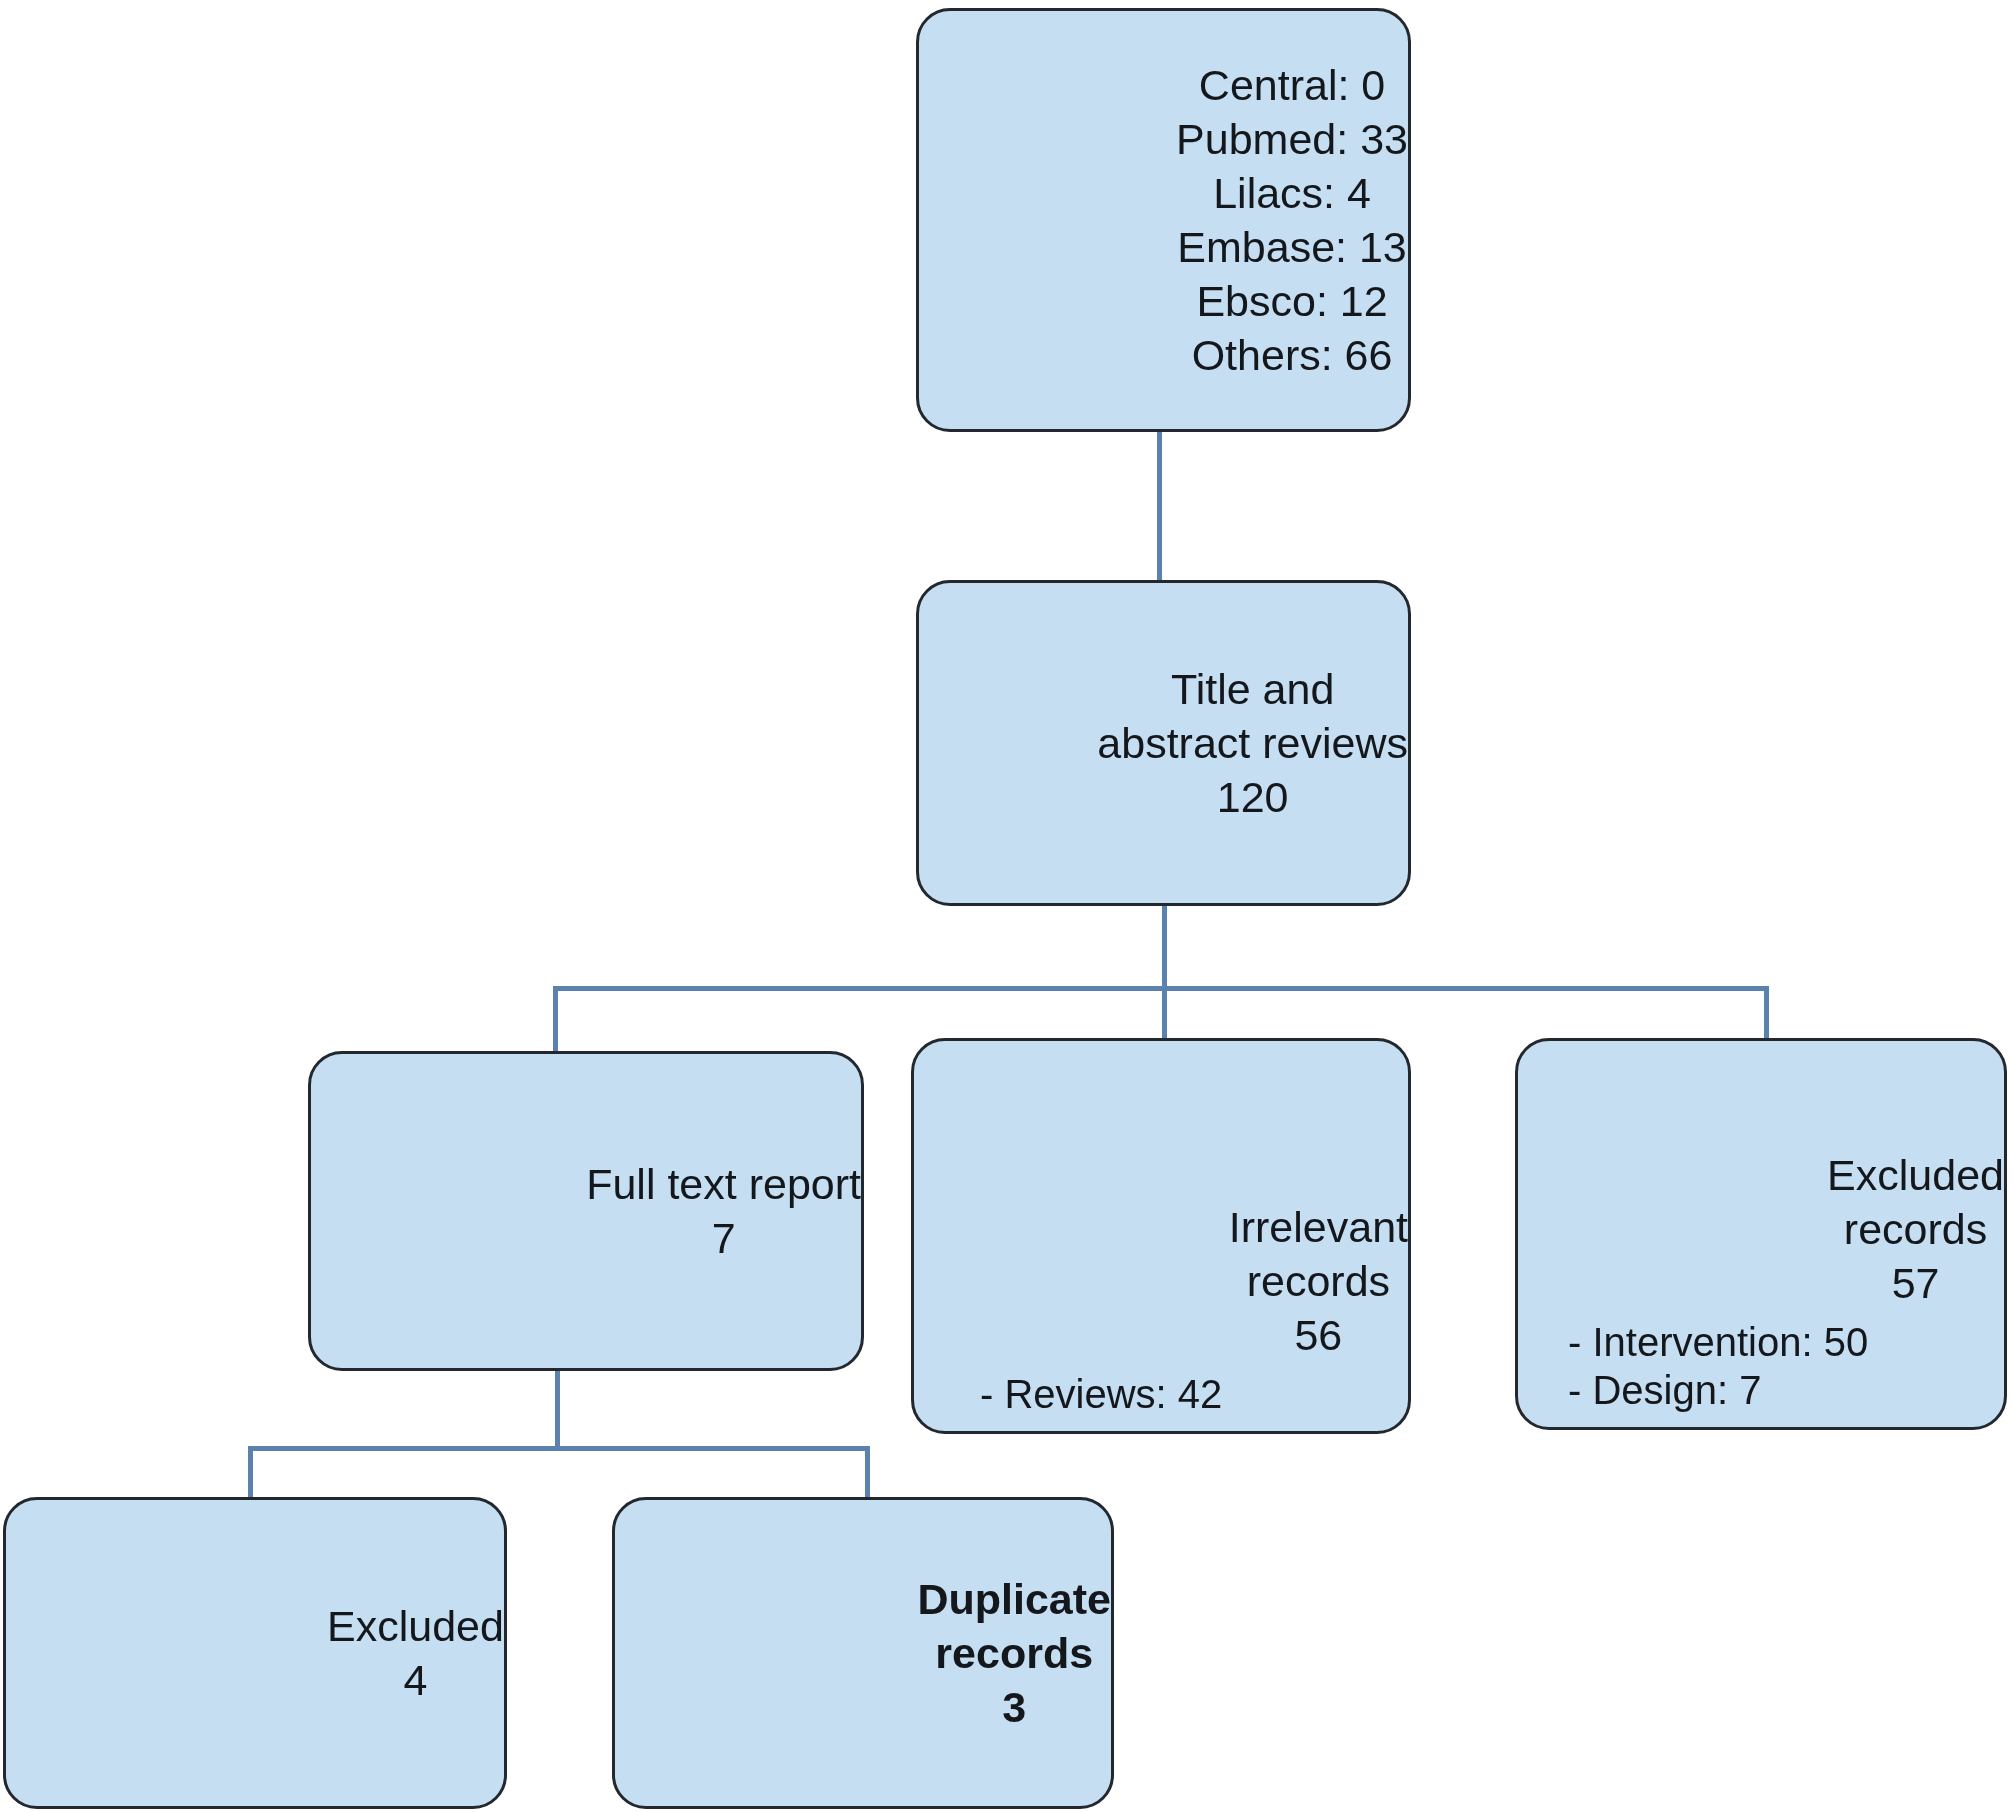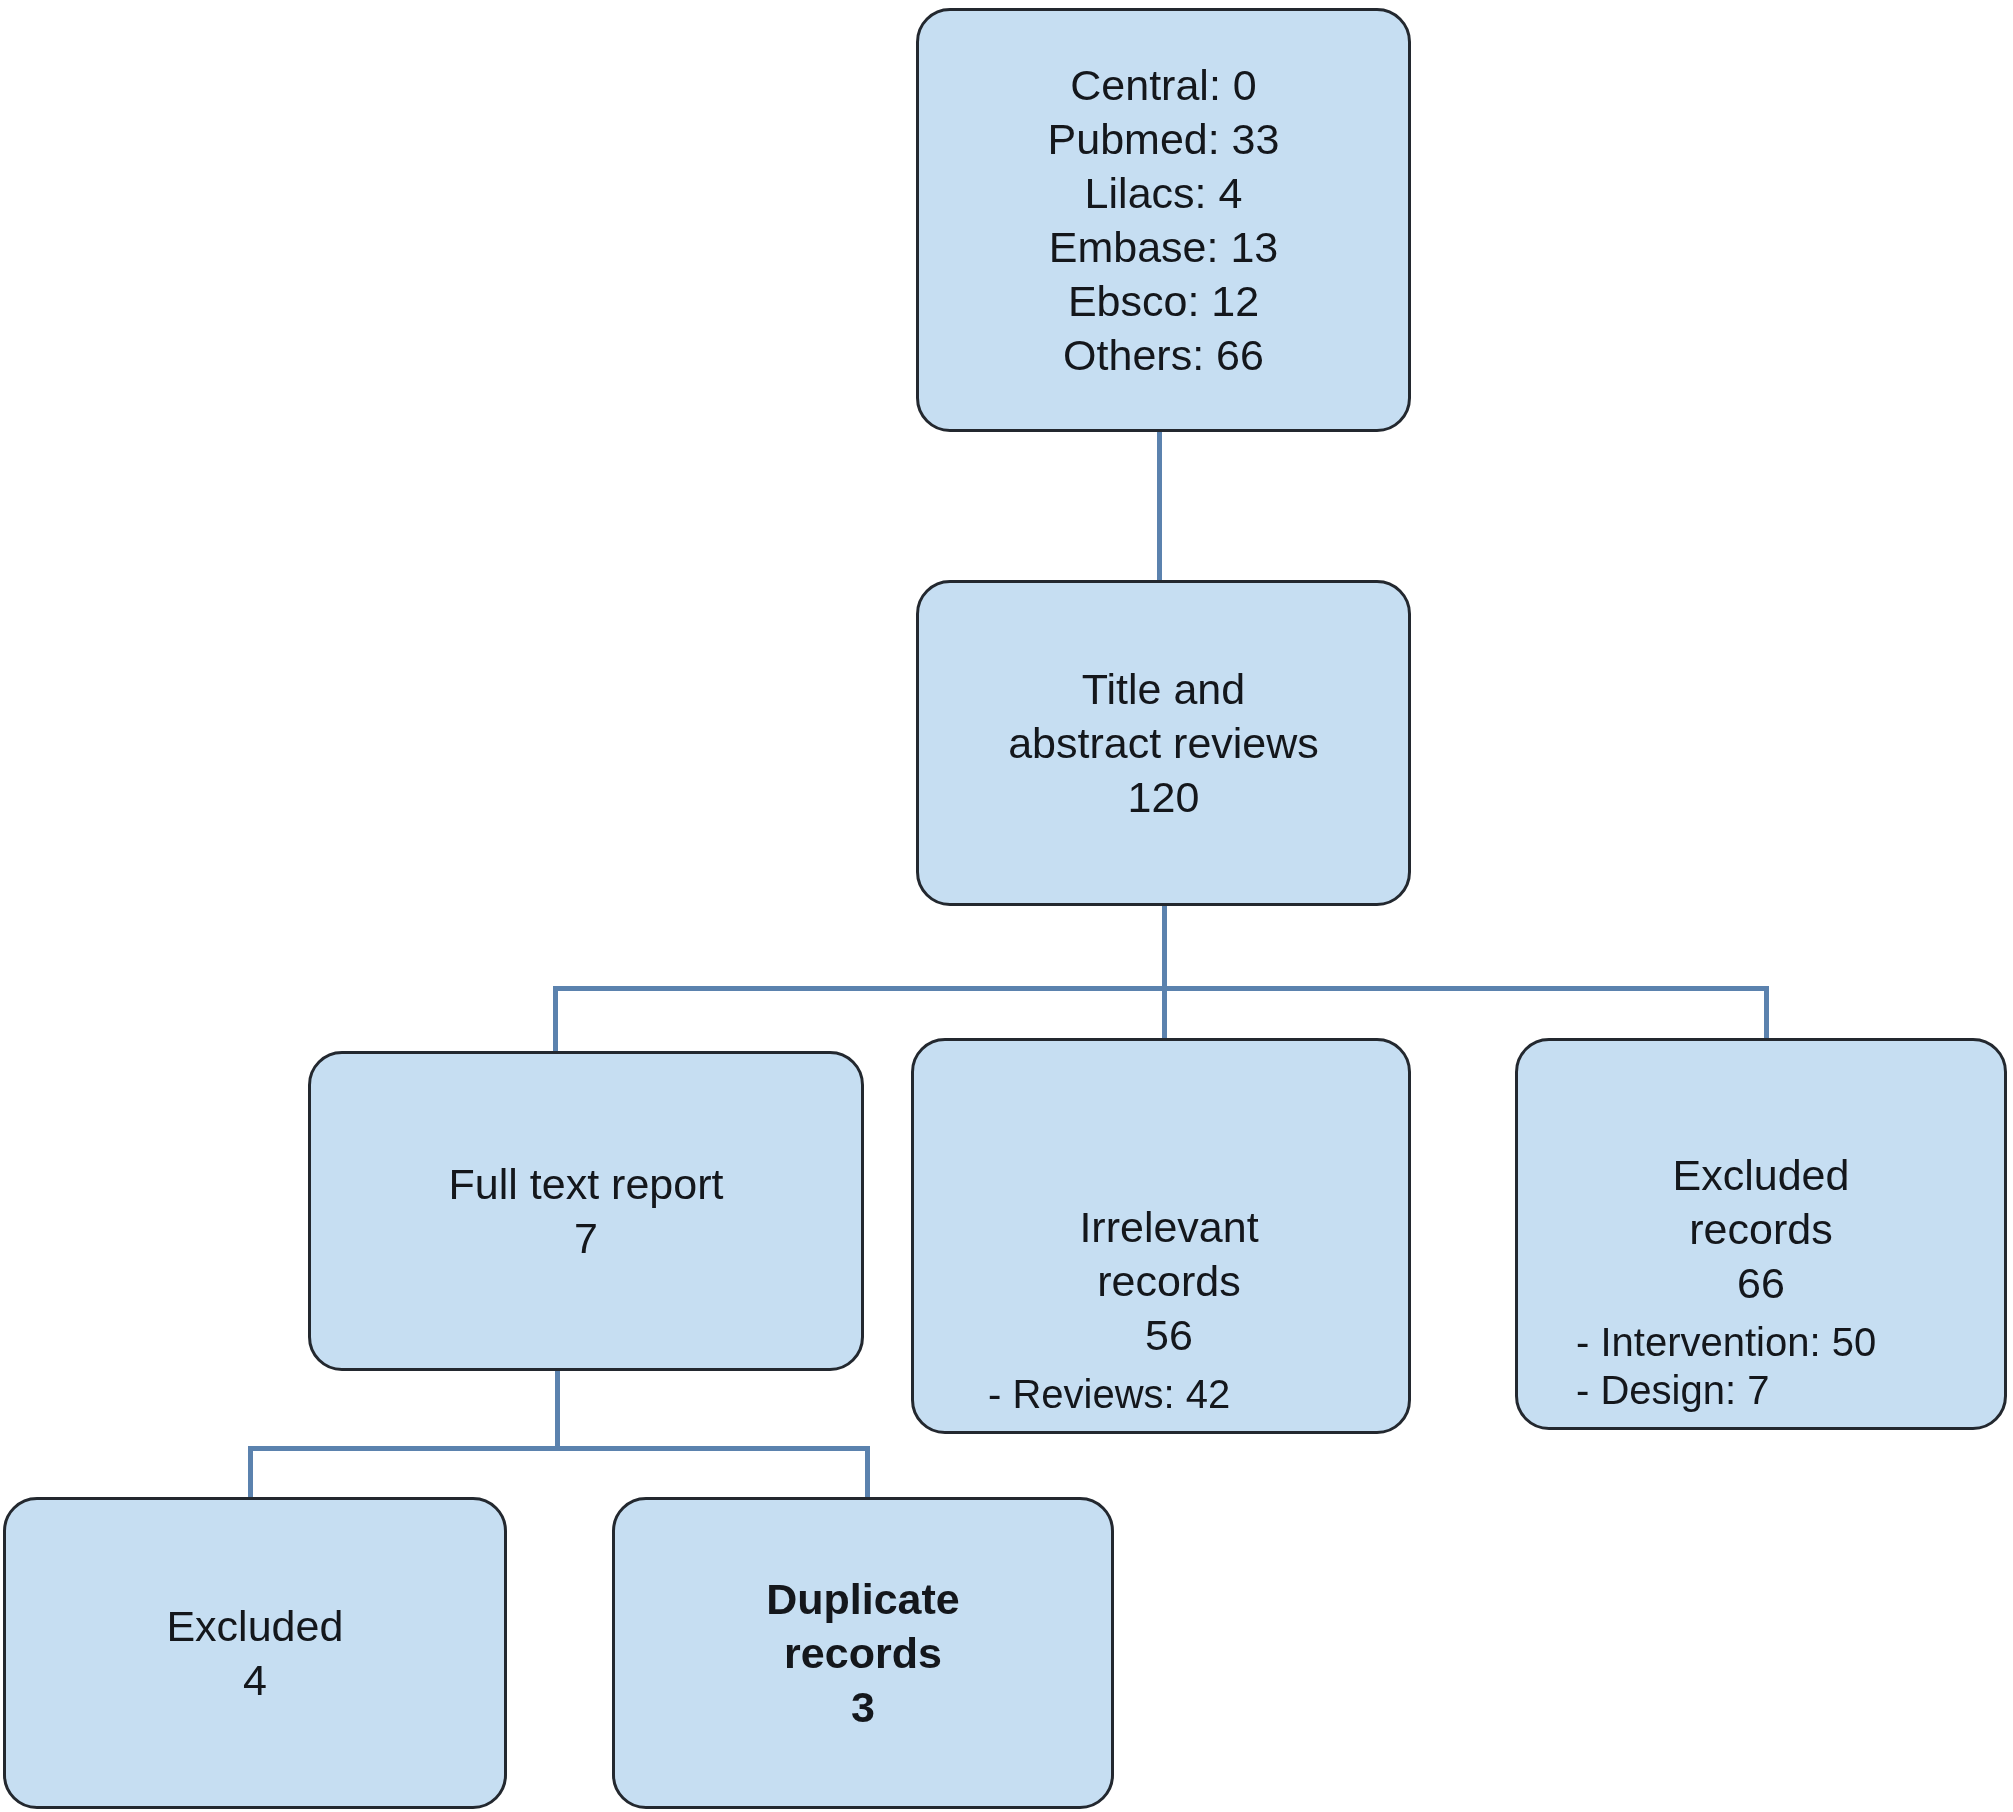--- a/index.html
+++ b/index.html
@@ -20,21 +20,21 @@
     color:var(--text);
   }
   .box{
     position:absolute;
     box-sizing:border-box;
     background:var(--box-fill);
     border:3.8px solid var(--box-border);
     border-radius:34px;
     display:flex;
     flex-direction:column;
-    align-items:center;
+    align-items:flex-end;
     justify-content:center;
     text-align:center;
   }
   .box .lines{
     font-size:43px;
     line-height:54px;
     white-space:nowrap;
   }
   .box.has-details{
     justify-content:flex-end;
@@ -105,21 +105,21 @@
       </div>
     <div class="details">
         <div>- Reviews: 42</div>
       </div>
   </div>
 
   <div class="box has-details" style="left:1515px;top:1038px;width:492px;height:392px;">
     <div class="lines">
         <div>Excluded</div>
         <div>records</div>
-        <div>66</div>
+        <div>57</div>
       </div>
     <div class="details">
         <div>- Intervention: 50</div>
         <div>- Design: 7</div>
       </div>
   </div>
 
   <div class="box" style="left:2.9px;top:1497px;width:504px;height:312px;">
     <div class="lines">
         <div>Excluded</div>

